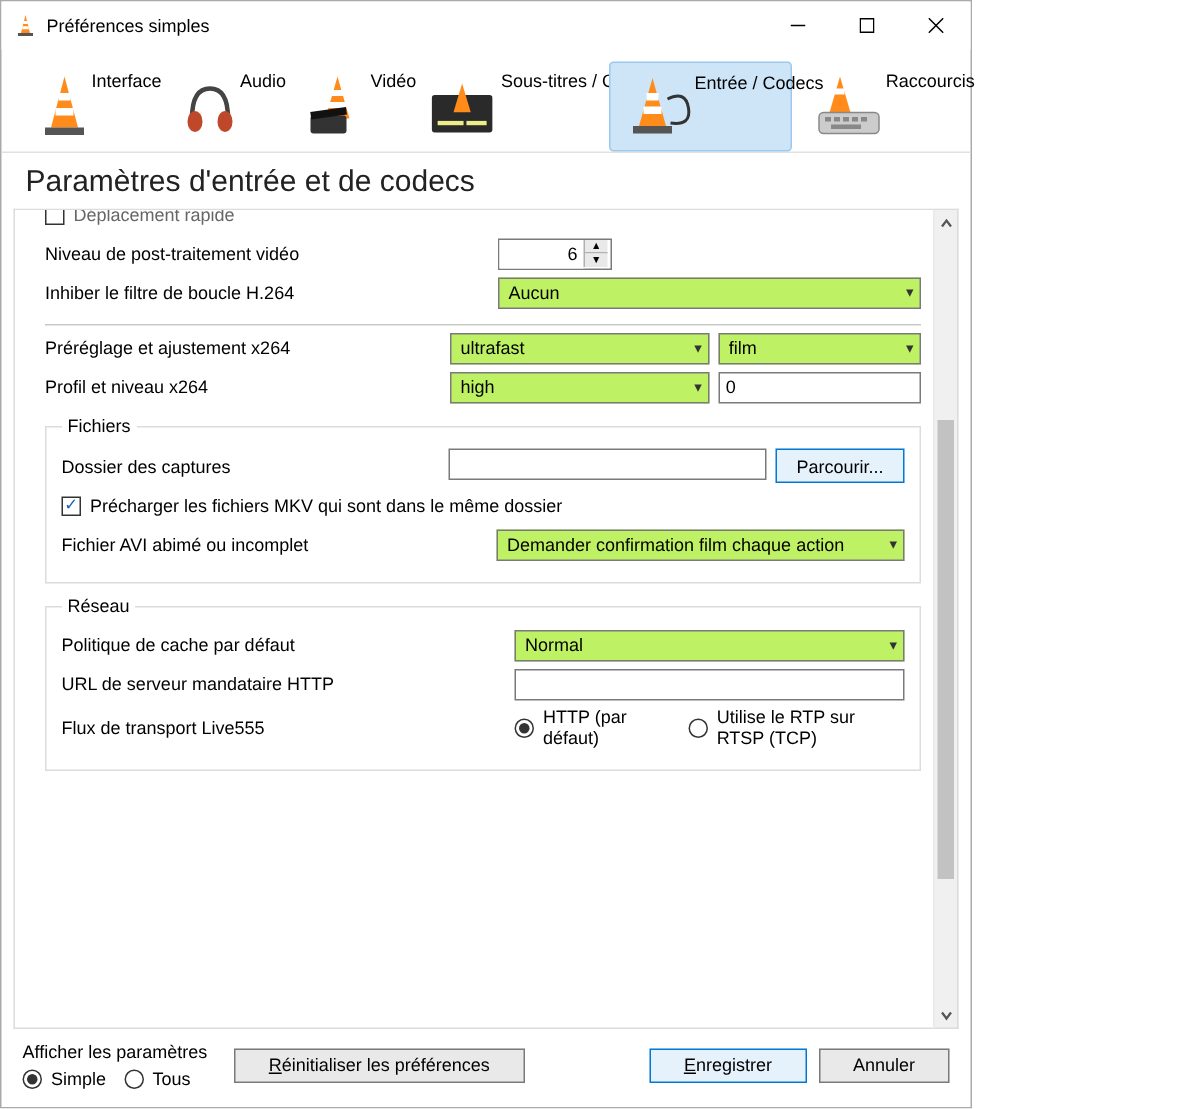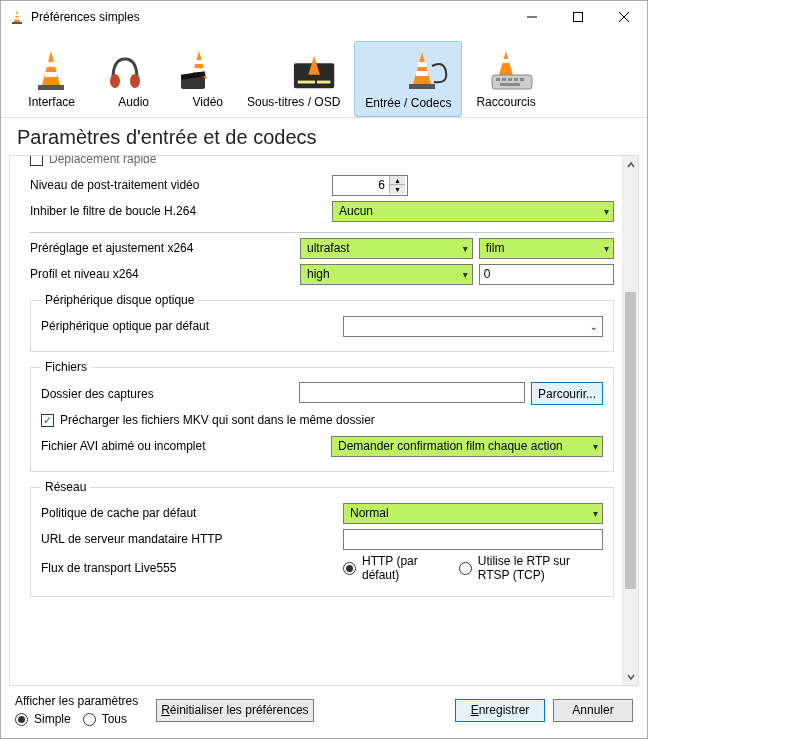--- a/index.html
+++ b/index.html
@@ -5,21 +5,21 @@
   * { box-sizing: border-box; }
   body { margin: 0; font-family: "Segoe UI", Tahoma, sans-serif; font-size: 12px; color: #000; background: #fff; }
   .window { width: 648px; height: 739px; border: 1px solid #aaa; background: #fff; display: flex; flex-direction: column; }
   .titlebar { height: 32px; display: flex; align-items: center; padding: 0 0 0 8px; background:#fff; }
   .titlebar .app-icon { width: 16px; height: 16px; margin-right: 6px; }
   .titlebar .title { flex: 0 0 auto; font-size: 12px; }
   .titlebar .spacer { flex: 1; }
   .winbtn { width: 46px; height: 30px; display: flex; align-items: center; justify-content: center; }
   .winbtn svg { width: 10px; height: 10px; }
   .tabs { display: flex; padding: 8px 14px 0 14px; gap: 4px; border-bottom: 1px solid #e1e1e1; }
-  .tab { display: flex; flex-direction: column; align-items: flex-end; padding: 4px 10px 6px 10px; border-radius: 3px; cursor: default; min-width:70px;}
+  .tab { display: flex; flex-direction: row; align-items: flex-start; padding: 4px 10px 6px 10px; border-radius: 3px; cursor: default; min-width:70px;}
   .tab.selected { background: #cde5f7; border: 1px solid #99c9ee; }
   .tab .ticon { width: 48px; height: 48px; display:flex; align-items:flex-end; justify-content:center; }
   .tab .tlabel { font-size: 12px; margin-top: 2px; white-space: nowrap; }
   .heading { font-size: 20px; font-weight: 400; padding: 8px 16px 6px 16px; color:#222; }
   .content-wrap { position: relative; flex: 1; display:flex; padding: 0 8px 0 8px; overflow:hidden;}
   .scroll-area { flex:1; border:1px solid #dcdcdc; border-right:none; overflow:hidden; background:#fff; position:relative;}
   .scroll-inner { position:absolute; top:0; left:0; right:0; padding: 0 8px 8px 20px; }
   .vscrollbar { width:17px; background:#f0f0f0; border:1px solid #dcdcdc; border-left:1px solid #e9e9e9; display:flex; flex-direction:column; align-items:center; }
   .vscrollbar .arrow { height:17px; width:100%; display:flex; align-items:center; justify-content:center; color:#555;}
   .vscrollbar .track { flex:1; width:100%; position:relative; }
@@ -36,21 +36,21 @@
   .select .caret { font-size:10px; color:#333; padding-right:2px;}
   .spin-wrap { width:76px; display:flex; align-items:center; background:#fff; }
   .spin-wrap input { border:none; width:56px; text-align:right; padding-right:4px; height:19px; outline:none; font-size:12px;}
   .spin-btns { width:16px; display:flex; flex-direction:column; border-left:1px solid #b0b0b0;}
   .spin-btns div { height:9px; background:#e9e9e9; display:flex; align-items:center; justify-content:center; font-size:7px; border-bottom:1px solid #b0b0b0;}
   .spin-btns div:last-child{border-bottom:none;}
   .checkbox { width:13px; height:13px; border:1px solid #333; margin-right:6px; display:inline-flex; align-items:center; justify-content:center; background:#fff; flex:0 0 13px;}
   .checkbox.checked::after { content:"✓"; font-size:11px; line-height:1; color:#1a5fb4;}
   .radio { width:13px; height:13px; border:1px solid #333; border-radius:50%; margin-right:6px; display:inline-flex; align-items:center; justify-content:center; flex:0 0 13px;}
   .radio.checked::after { content:""; width:7px; height:7px; background:#333; border-radius:50%; }
-  .btn { height:23px; border:1px solid #7a7a7a; background:#e9e9e9; padding:0 4px; font-size:12px; display:inline-flex; align-items:center; justify-content:center; min-width:72px;}
+  .btn { height:23px; border:1px solid #7a7a7a; background:#e9e9e9; padding:0 22px; font-size:12px; display:inline-flex; align-items:center; justify-content:center; min-width:72px;}
   .btn.primary { border:1px solid #0078d4; background:#e5f1fb; }
   .btn.browse { border:1px solid #0078d4; background:#e5f1fb; }
   hr.sep { border:none; border-top:1px solid #c8c8c8; margin:10px 0 4px 0; }
   .footer { padding: 8px 14px 12px 14px; display:flex; align-items:center; }
   .footer .left { display:flex; flex-direction:column; gap:4px; }
   .footer .radios { display:flex; gap:12px; align-items:center; }
   .footer .center { margin-left:18px; }
   .footer .right { margin-left:auto; display:flex; gap:8px; }
   .cut-top { margin-top:-8px; } 
 </style>
@@ -217,32 +217,20 @@
           <span class="lbl" style="flex-basis:270px;width:270px">Profil et niveau x264</span>
           <div class="ctrl">
             <div class="select" style="flex:1.3">
               <span>high</span>
               <span class="caret">▾</span>
             </div>
             <input type="text" style="flex: 1 1 0%;" value="0">
           </div>
         </div>
 
-        <fieldset>
-          <legend>Périphérique disque optique</legend>
-          <div class="row">
-            <span class="lbl">Périphérique optique par défaut</span>
-            <div class="ctrl">
-              <div class="select white">
-                <span></span>
-                <span class="caret">⌄</span>
-              </div>
-            </div>
-          </div>
-        </fieldset>
 
         <fieldset>
           <legend>Fichiers</legend>
           <div class="row">
             <span class="lbl" style="flex-basis:258px;width:258px">Dossier des captures</span>
             <div class="ctrl">
               <input type="text" value="" style="">
               <div class="btn browse">
                   <span>Parcourir...</span>
                 </div>

